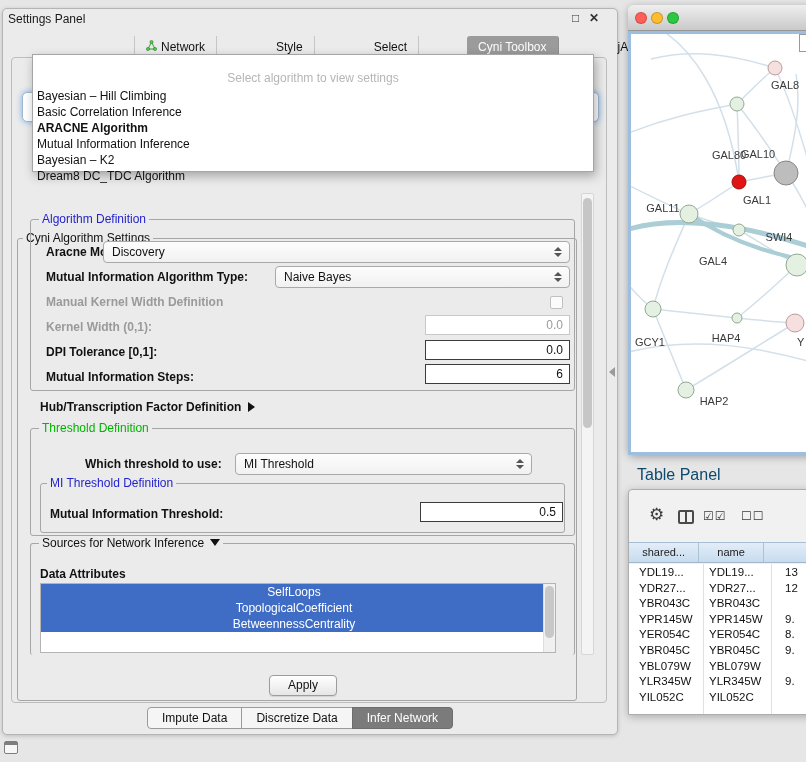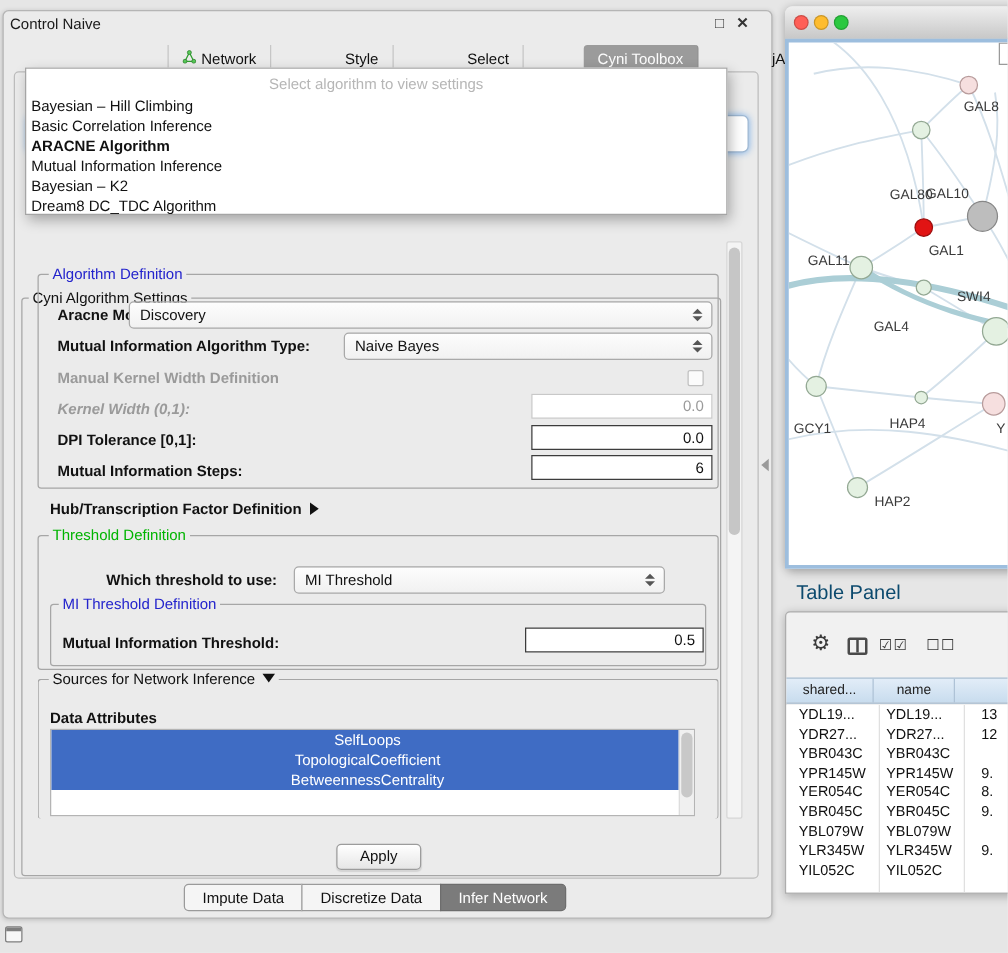--- a/index.html
+++ b/index.html
@@ -25,23 +25,23 @@
   .tab.sel { background:#9b9b9b; color:#fdfdfd; border-radius:3px; border-color:#8f8f8f; }
 
   .content-frame { left:11px; top:57px; width:596px; height:646px;
                    border:1px solid #bdbdbd; border-radius:4px; }
 
   
   .algo-combo { left:22px; top:92px; width:577px; height:30px; background:#fff;
                 border:1px solid #9fb8d2; border-radius:5px; box-shadow:0 0 6px #7db0e8; }
 
   
-  .algo-popup { left:20px; top:54px; width:562px; height:118px; background:#fff;
+  .algo-popup { left:32px; top:54px; width:562px; height:118px; background:#fff;
                 border:1px solid #a5a5a5; box-shadow:2px 4px 10px rgba(0,0,0,.3);
-                z-index:6; padding-top:4px; }
+                z-index:6; padding-top:15px; }
   .algo-popup .ph { color:#b6b6b6; text-align:center; height:18px; line-height:16px; }
   .algo-popup .opt { padding-left:4px; height:16px; line-height:16px; white-space:nowrap; }
   .algo-popup .opt.sel { font-weight:bold; }
 
   
   .grp { border:1px solid #a6a6a6; border-radius:3px; }
   .grp-t { position:absolute; top:-8px; left:8px; background:#ebebeb; padding:0 3px;
            font-size:12px; white-space:nowrap; }
   .grp-t.blue { color:#2323cc; }
   .grp-t.green { color:#00b400; }
@@ -146,21 +146,21 @@
                        background:#7e7e7e; }
 
   svg text { font-family:"Liberation Sans", sans-serif; }
 </style>
 </head>
 <body>
 
 <div class="stage">
 
   <div class="abs cp-win"></div>
-  <div class="abs cp-title">Control Naive</div>
+  <div class="abs cp-title">Settings Panel</div>
   <div class="abs win-glyph g-restore">□</div>
   <div class="abs win-glyph g-close">✕</div>
 
   <div class="abs content-frame"></div>
   <div class="abs tabbar">
       <div class="tab">
         <span class="net-ic"><svg width="11" height="11" viewBox="0 0 11 11">
             <path d="M2 9 L5.5 2 L9 9 Z" fill="none" stroke="#2e9e2e"></path>
             <circle cx="2" cy="9" r="1.6" fill="#57c957" stroke="#2e7d2e" stroke-width=".6"></circle>
             <circle cx="5.5" cy="2" r="1.6" fill="#57c957" stroke="#2e7d2e" stroke-width=".6"></circle>
@@ -213,21 +213,21 @@
 
   <div class="lbl" style="left:46px; top:270px;">Mutual Information Algorithm Type:</div>
   <div class="combo" style="left:275px; top:266px; width:295px;">
     <span class="cval">Naive Bayes</span>
     <span class="cud"></span>
   </div>
 
   <div class="lbl dis" style="left:46px; top:295px;">Manual Kernel Width Definition</div>
   <div class="chk" style="left:550px; top:296px;"></div>
 
-  <div class="lbl dis" style="left:46px; top:320px;font-style:italic;">Kernel Width (0,1):</div>
+  <div class="lbl dis" style="left:46px; top:320px;">Kernel Width (0,1):</div>
   <div class="tfield dis" style="left:425px; top:315px; width:145px;">0.0</div>
 
   <div class="lbl" style="left:46px; top:345px;">DPI Tolerance [0,1]:</div>
   <div class="tfield" style="left:425px; top:340px; width:145px;">0.0</div>
 
   <div class="lbl" style="left:46px; top:370px;">Mutual Information Steps:</div>
   <div class="tfield" style="left:425px; top:364px; width:145px;">6</div>
 
   <div class="lbl" style="left:40px; top:400px;">
     <span>Hub/Transcription Factor Definition</span><span class="tri-r"></span>

